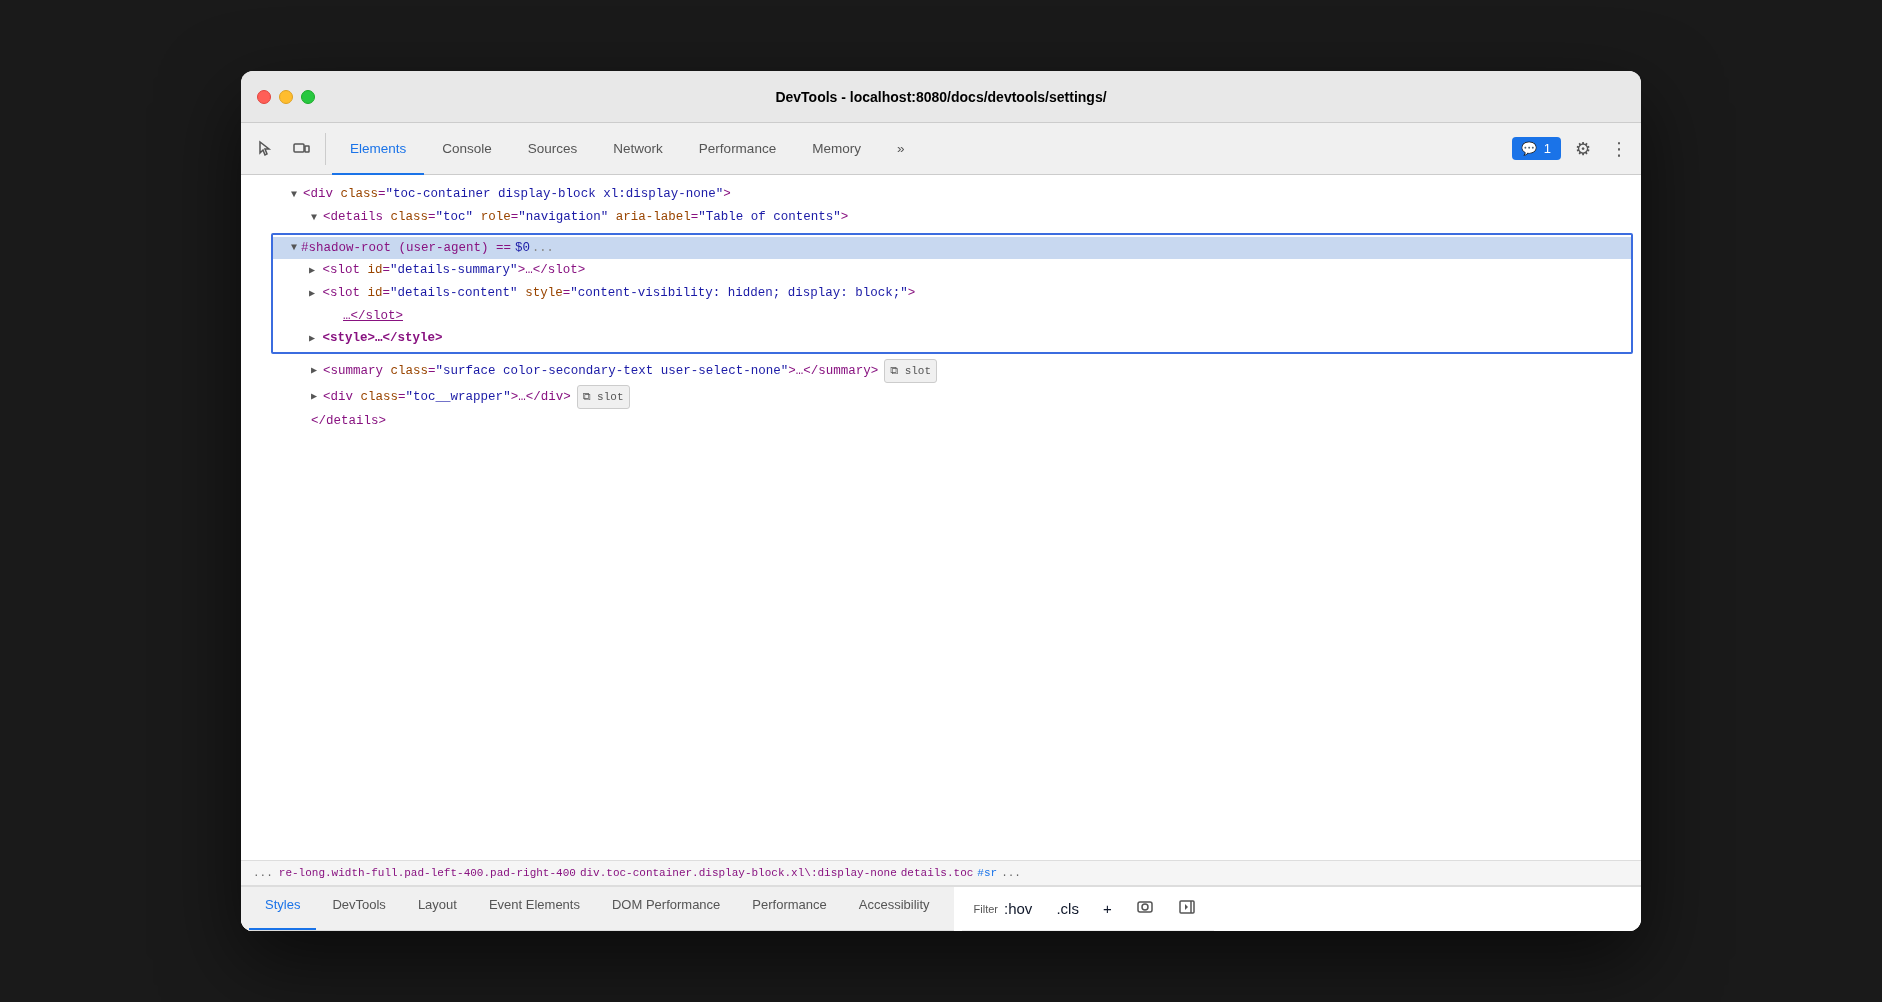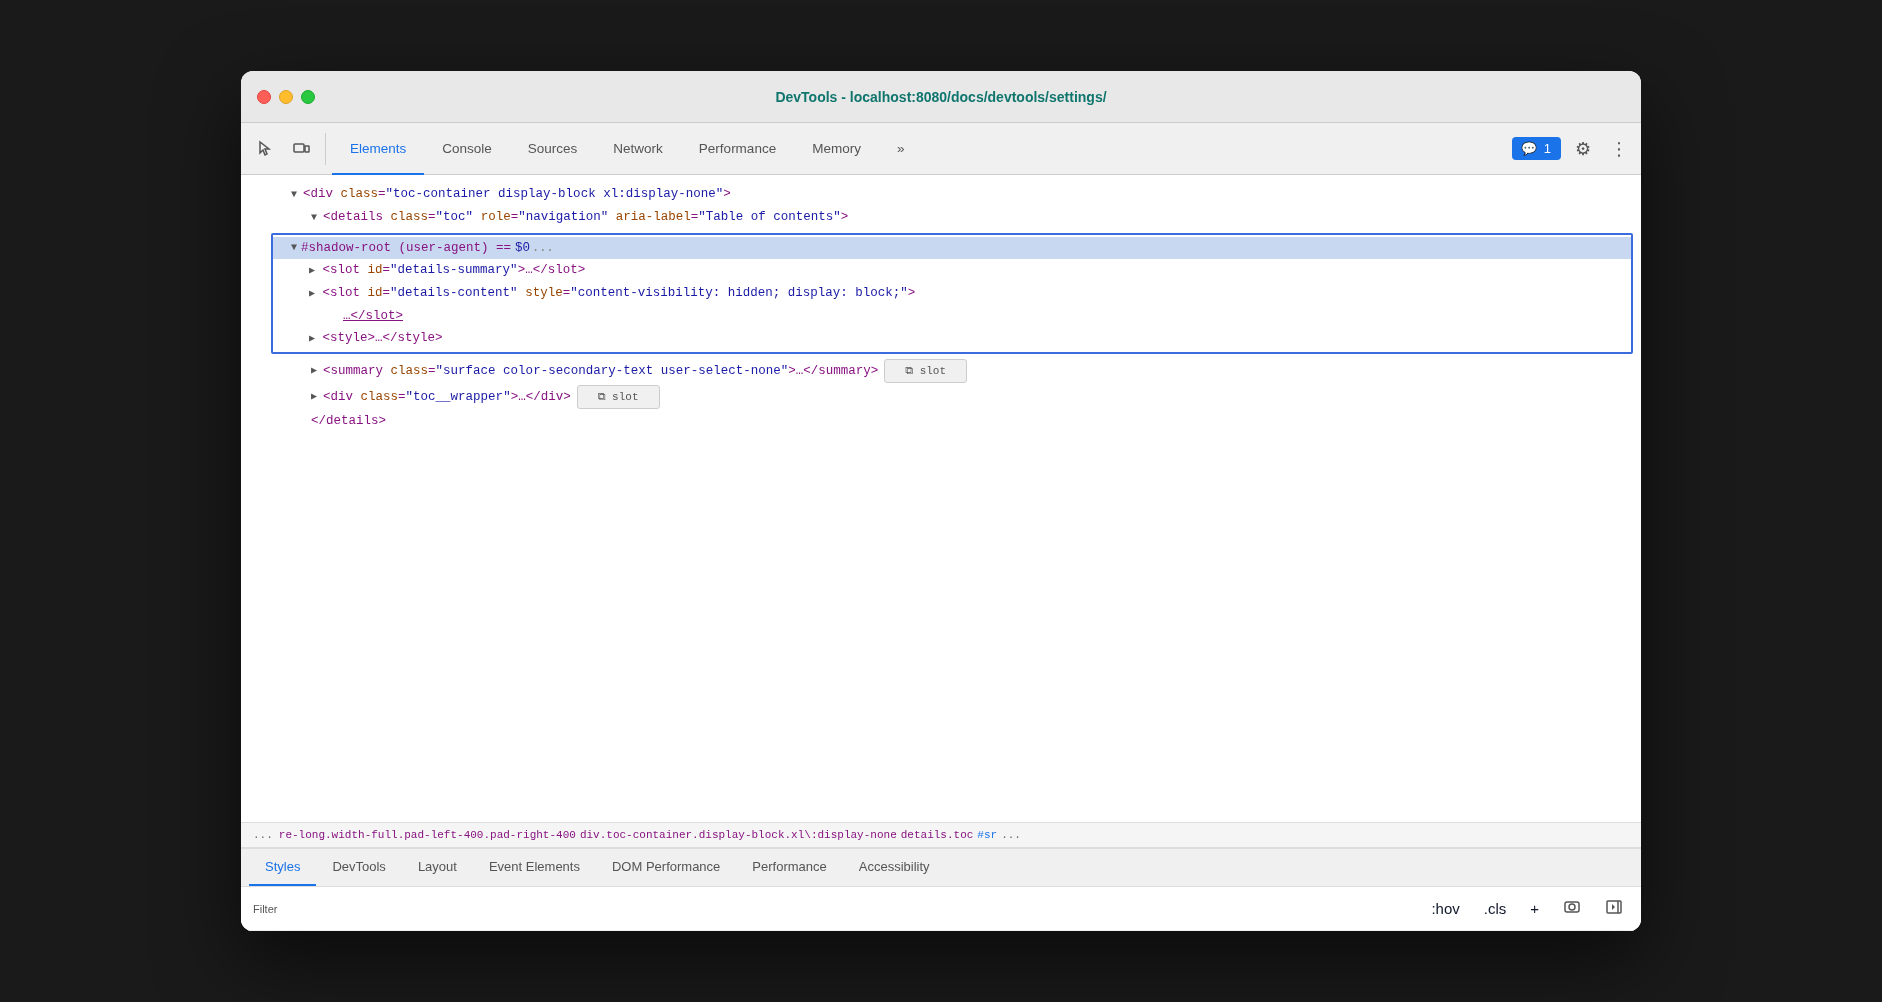--- a/index.html
+++ b/index.html
@@ -49,21 +49,21 @@
     .tl-red { background: #ff5f57; border: 1px solid #e0443e; }
     .tl-yellow { background: #ffbd2e; border: 1px solid #dea123; }
     .tl-green { background: #28c840; border: 1px solid #1aab29; }
 
     .titlebar-title {
       position: absolute;
       left: 50%;
       transform: translateX(-50%);
       font-size: 14px;
       font-weight: 600;
-      color: #0f766e;
+      color: #000000;
     }
 
     
     .devtools {
       flex: 1;
       background: #ffffff;
       display: flex;
       flex-direction: column;
       overflow: hidden;
     }
@@ -243,21 +243,22 @@
 
     .bc-hash {
       color: #1a73e8;
     }
 
     
     .bottom-panel {
       border-top: 1px solid #ddd;
       background: #fff;
       display: flex;
-      flex-direction: column;
+      flex-direction: row;
+      gap: 8px;
     }
 
     .bottom-tabs {
       display: flex;
       border-bottom: 1px solid #ddd;
       background: #f0f0f0;
       padding: 0 8px;
     }
 
     .bottom-tab {
@@ -300,21 +301,21 @@
       padding: 3px 6px;
       border-radius: 3px;
       border: none;
       background: transparent;
     }
 
     .slot-badge {
       background: #f0f0f0;
       border: 1px solid #ccc;
       border-radius: 3px;
-      padding: 1px 20px;
+      padding: 1px 5px;
       font-size: 11px;
       color: #555;
       font-family: 'Menlo', 'Monaco', 'Courier New', monospace;
     }
 
     .arrow {
       color: #555;
       font-size: 11px;
       margin-right: 3px;
     }
@@ -413,21 +414,21 @@
           <span style="color:#555; font-size:10px;">▶</span>
           <span style="color:#881280;"> &lt;slot <span style="color:#994500;">id</span>=<span style="color:#1a1aa6;">"details-content"</span> <span style="color:#994500;">style</span>=<span style="color:#1a1aa6;">"content-visibility: hidden; display: block;"</span>&gt;</span>
         </div>
 
         <div class="shadow-line" style="padding-left: 70px; text-decoration: underline;">
           <span style="color:#881280;">…&lt;/slot&gt;</span>
         </div>
 
         <div class="shadow-line" style="padding-left: 36px;">
           <span style="color:#555; font-size:10px;">▶</span>
-          <span style="color:#881280;"> &lt;style&gt;…&lt;/style&gt;</span>
+          <span style="color:#881280;font-weight:bold;"> &lt;style&gt;…&lt;/style&gt;</span>
         </div>
       </div>
 
       <div class="dom-line" style="padding-left: 70px; display:flex; align-items:center; gap:6px;">
         <span style="color:#555; font-size:10px;">▶</span>
         <span class="tag">&lt;<span style="color:#881280;">summary</span> <span style="color:#994500;">class</span>=<span style="color:#1a1aa6;">"surface color-secondary-text user-select-none"</span>&gt;…&lt;/summary&gt;</span>
         <span class="slot-badge">⧉ slot</span>
       </div>
 
       <div class="dom-line" style="padding-left: 70px; display:flex; align-items:center; gap:6px;">

